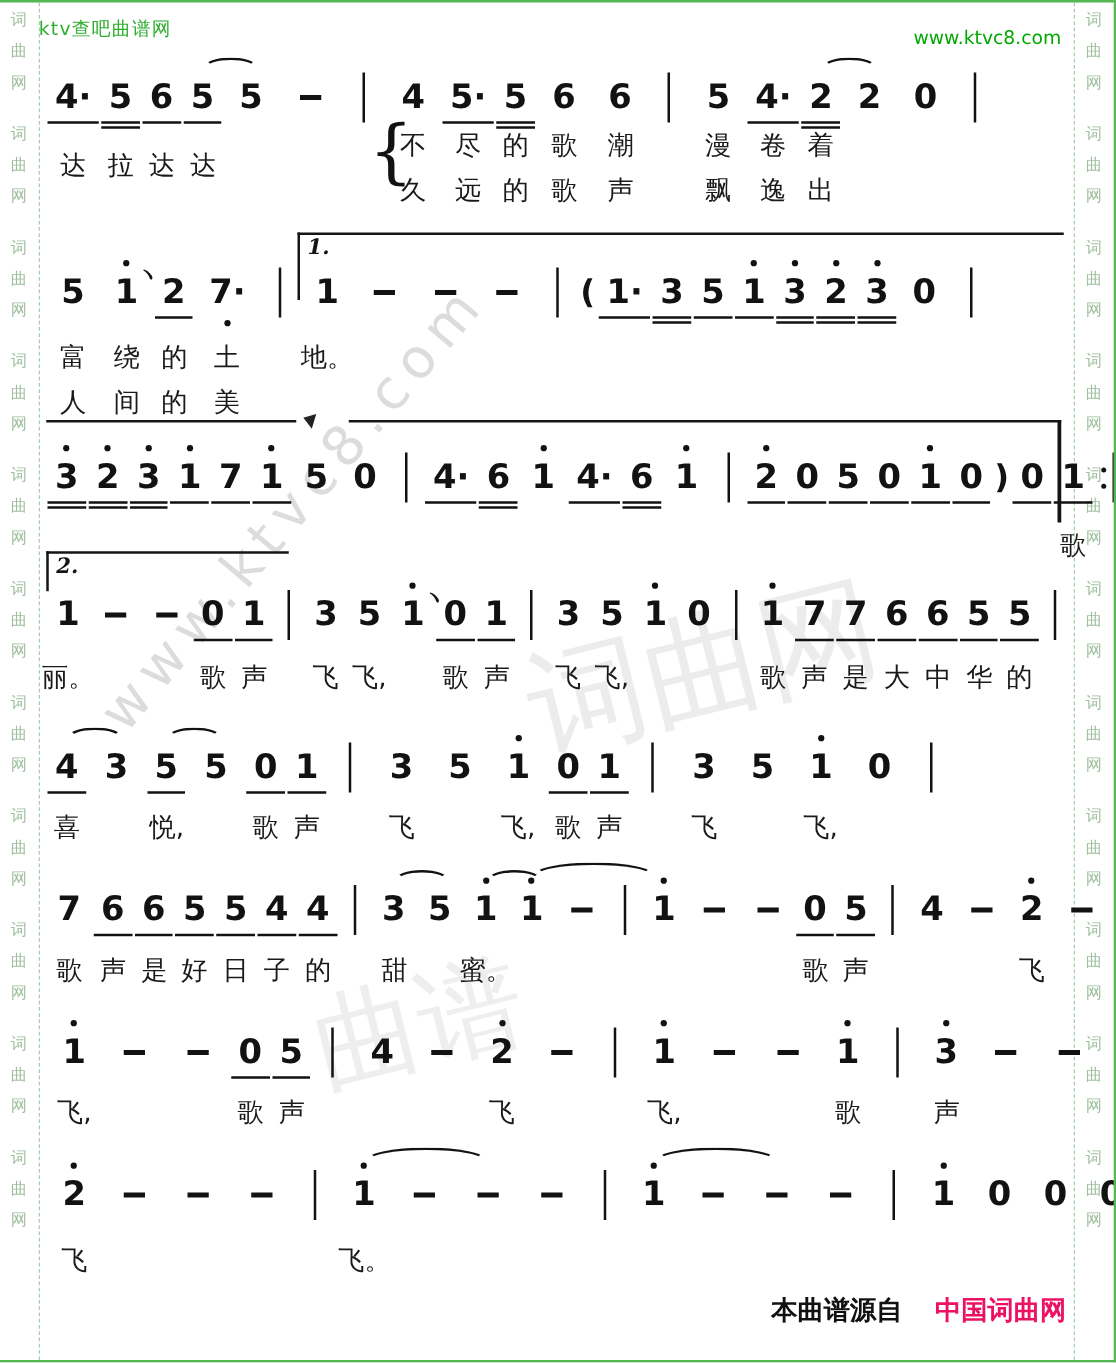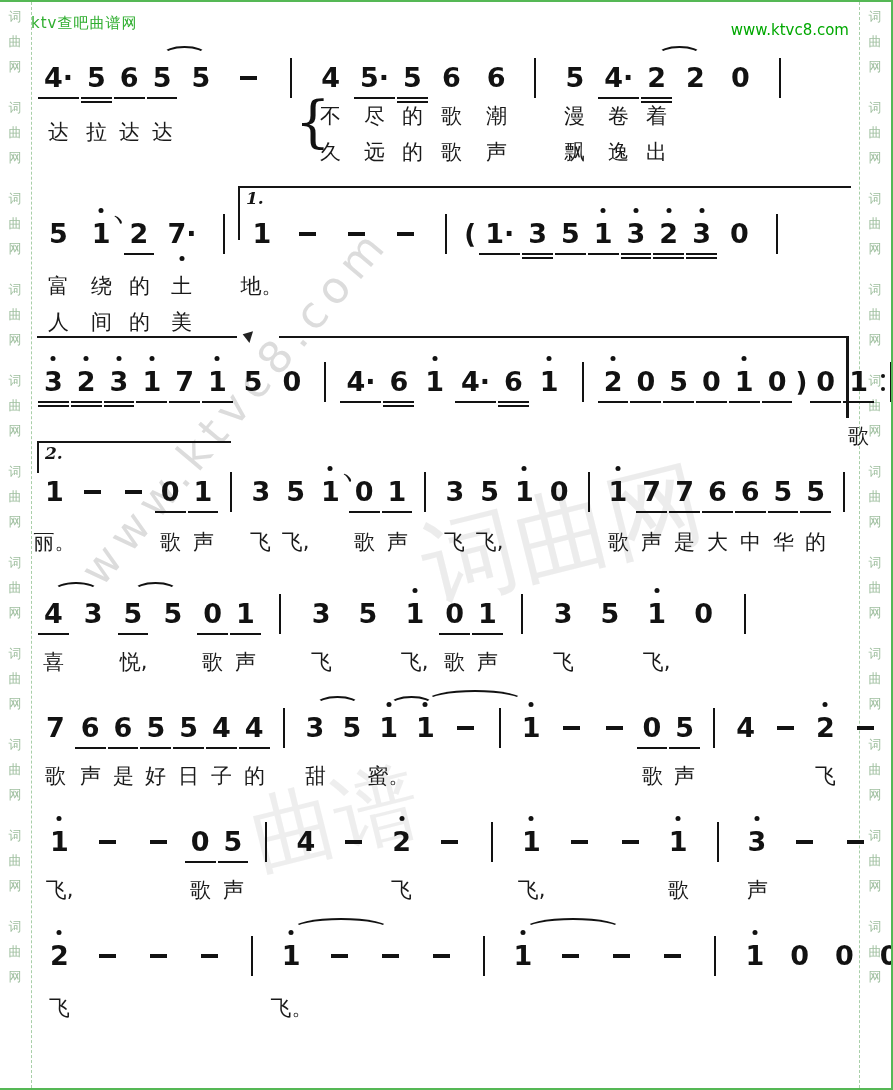--- a/index.html
+++ b/index.html
@@ -330,13 +330,16 @@
       </div>
       <div class="system" style="top: 934px; --ng: 13px;">
         <div class="notes-row"><span class="note">2<span class="dot-above"></span></span><span class="dash"></span><span class="dash"></span><span class="dash"></span><span class="bar"></span><span class="note">1<span class="dot-above"></span><span class="arc tie"></span></span><span class="dash"></span><span class="dash"></span><span class="dash"></span><span class="bar"></span><span class="note">1<span class="dot-above"></span><span class="arc tie"></span></span><span class="dash"></span><span class="dash"></span><span class="dash"></span><span class="bar"></span><span class="note">1<span class="dot-above"></span></span><span class="note">0</span><span class="note">0</span><span class="note">0</span></div>
         <div class="lyric-row" style="top: 58px;">
           <span class="syl" style="left: 22.5px;">飞</span>
           <span class="syl" style="left: 254.5px;">飞。</span>
         </div>
       </div>
     </div>
 
+  <div class="footer">
+    <span class="pfx">本曲谱源自</span><span class="brand">中国词曲网</span>
+  </div>
 </div>
 
 </body></html>

